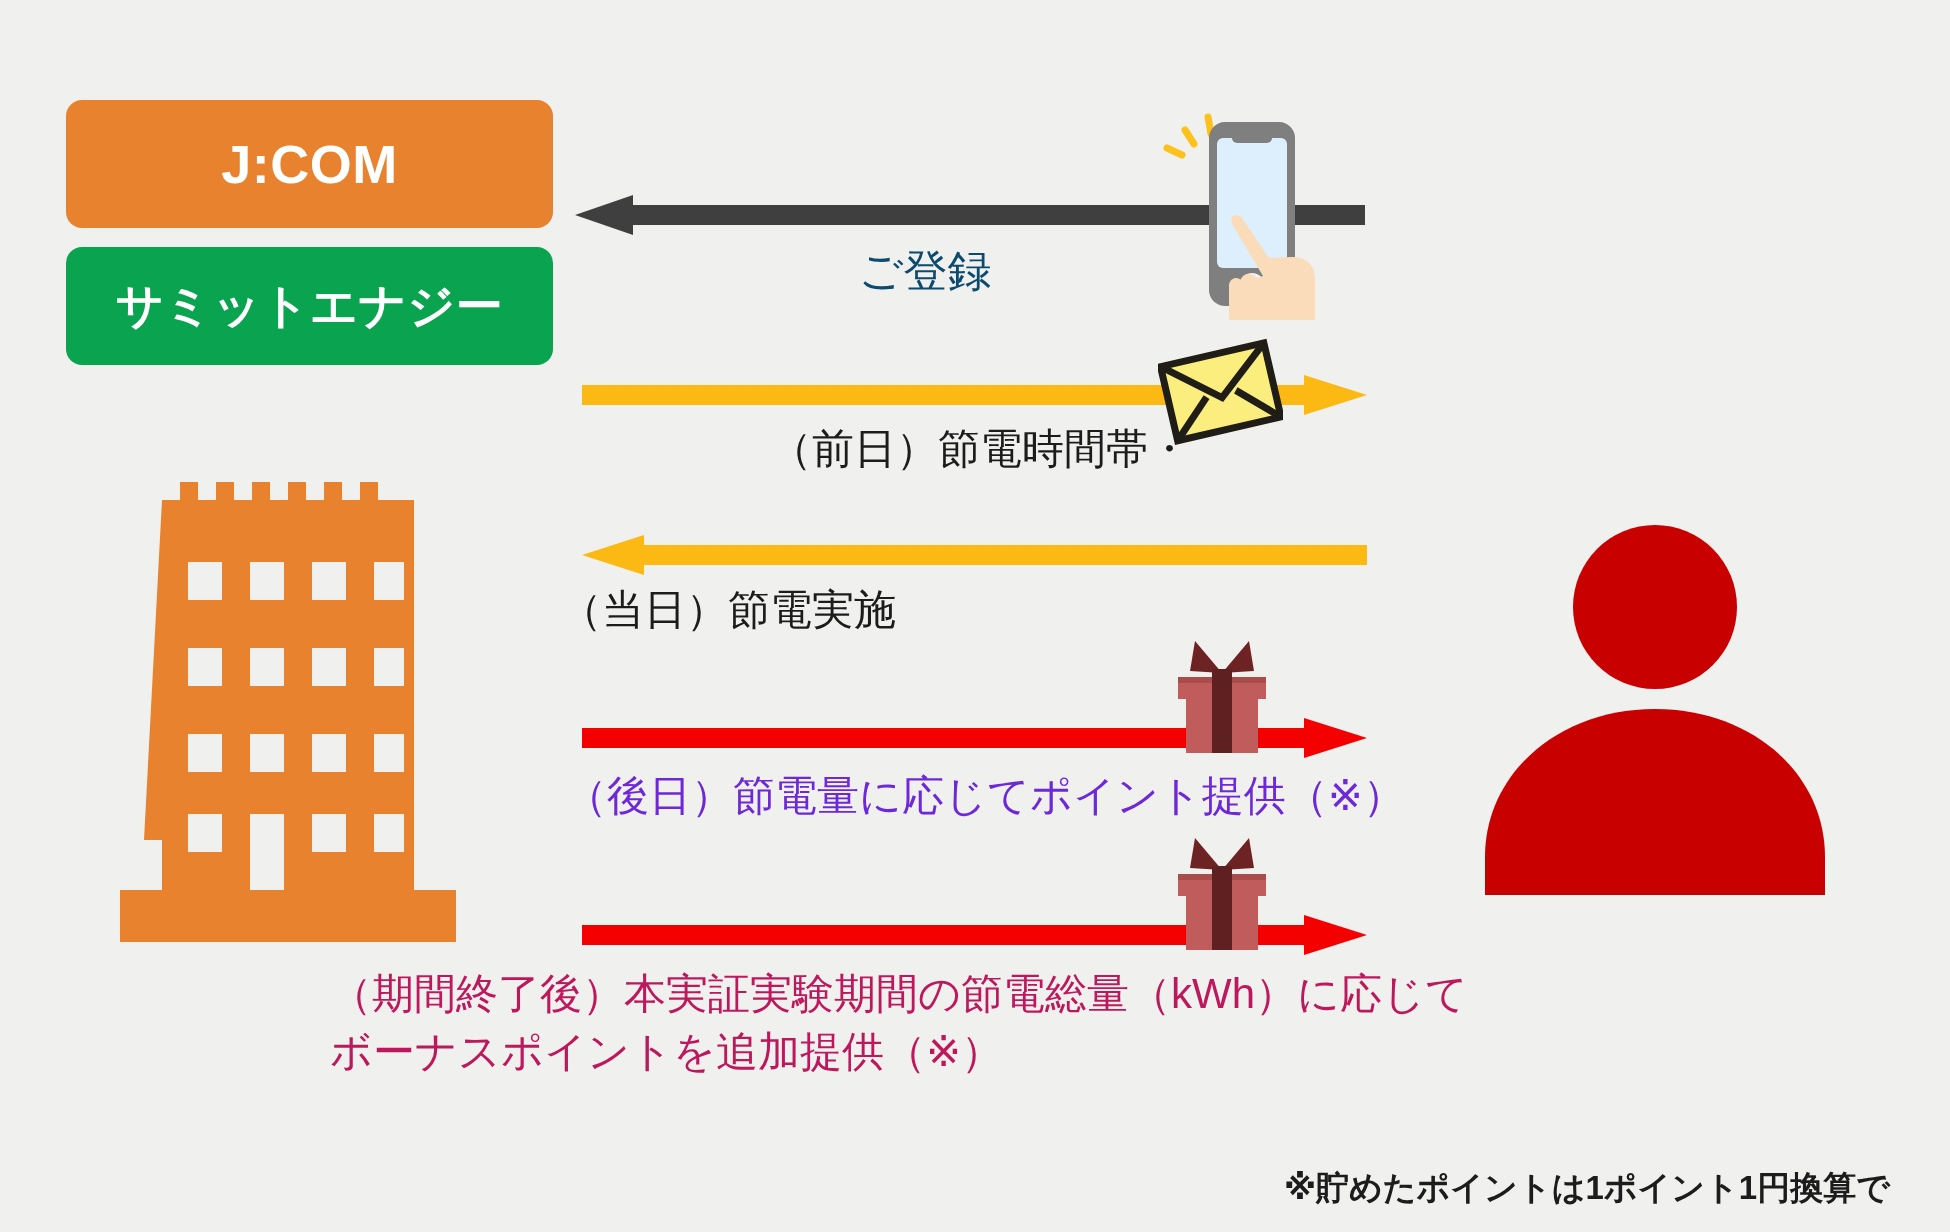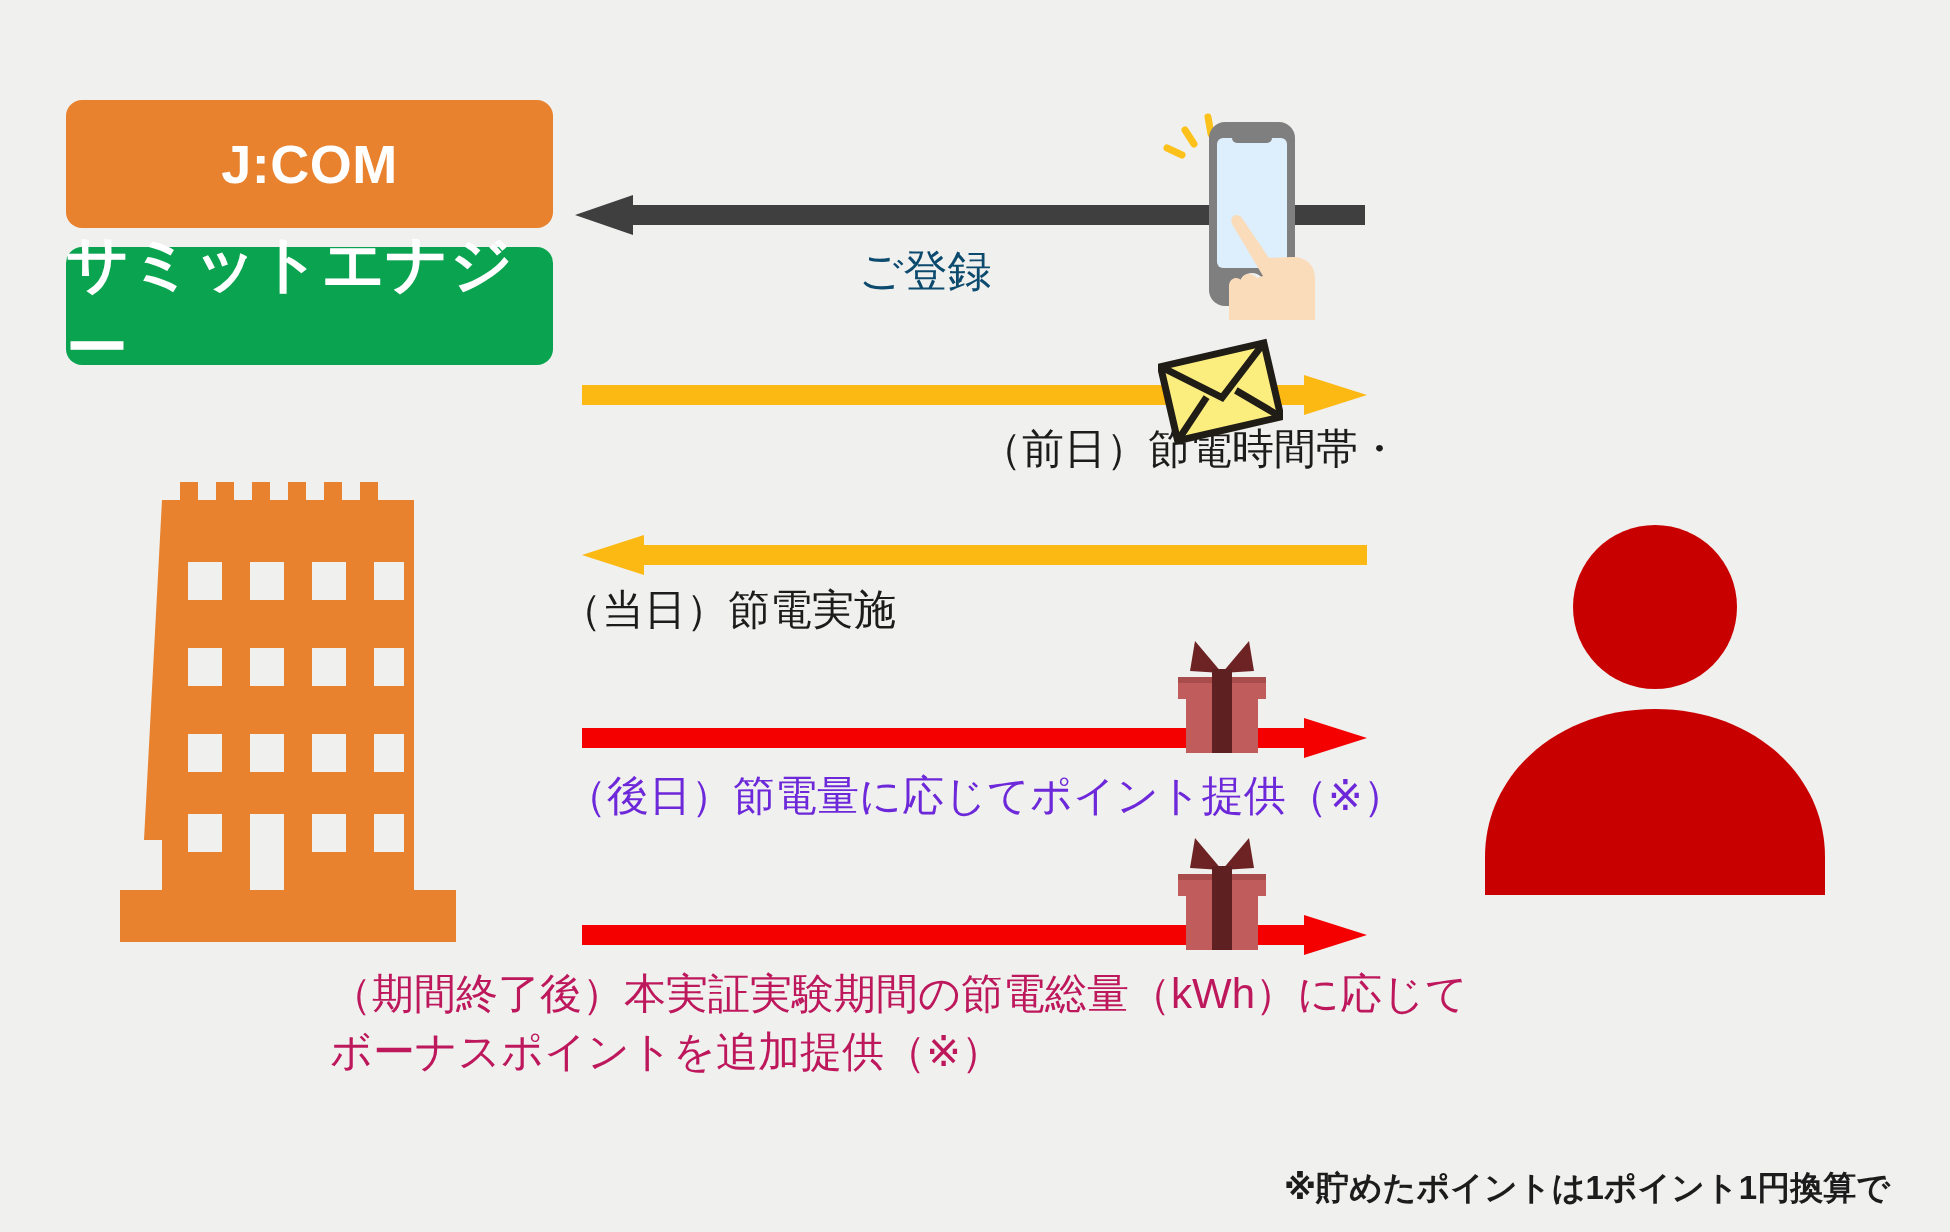--- a/index.html
+++ b/index.html
@@ -33,21 +33,21 @@
     box-sizing: border-box;
   }
   #jcom-box {
     left: 66px; top: 100px; width: 487px; height: 128px;
     background: #e8822e;
     font-size: 54px;
   }
   #summit-box {
     left: 66px; top: 247px; width: 487px; height: 118px;
     background: #0aa450;
-    font-size: 62px;
+    font-size: 47px;
     font-family: Liberation Mono, monospace;
   }
   #customer-box {
     left: 1398px; top: 100px; width: 487px; height: 265px;
     background: #c90000;
     border-radius: 26px;
     font-size: 54px;
   }
 
   
@@ -64,21 +64,21 @@
 
   #arrow-register { left: 575px; top: 195px; width: 790px; height: 40px; }
   #lbl-register {
     left: 575px; top: 242px; width: 700px;
     font-size: 44px; color: #0c4a6e; text-align: center;
   }
 
   #arrow-notice { left: 582px; top: 375px; width: 785px; height: 40px; }
   #lbl-notice {
     left: 560px; top: 420px; width: 840px;
-    font-size: 42px; color: #1c1c1c; text-align: right; line-height: 1.38;
+    font-size: 42px; color: #1c1c1c; text-align: center; line-height: 1.38;
   }
 
   #arrow-execute { left: 582px; top: 535px; width: 785px; height: 40px; }
   #lbl-execute {
     left: 560px; top: 582px; width: 840px;
     font-size: 42px; color: #1c1c1c; text-align: left;
   }
 
   #arrow-points1 { left: 582px; top: 718px; width: 785px; height: 40px; }
   #lbl-points1 {

